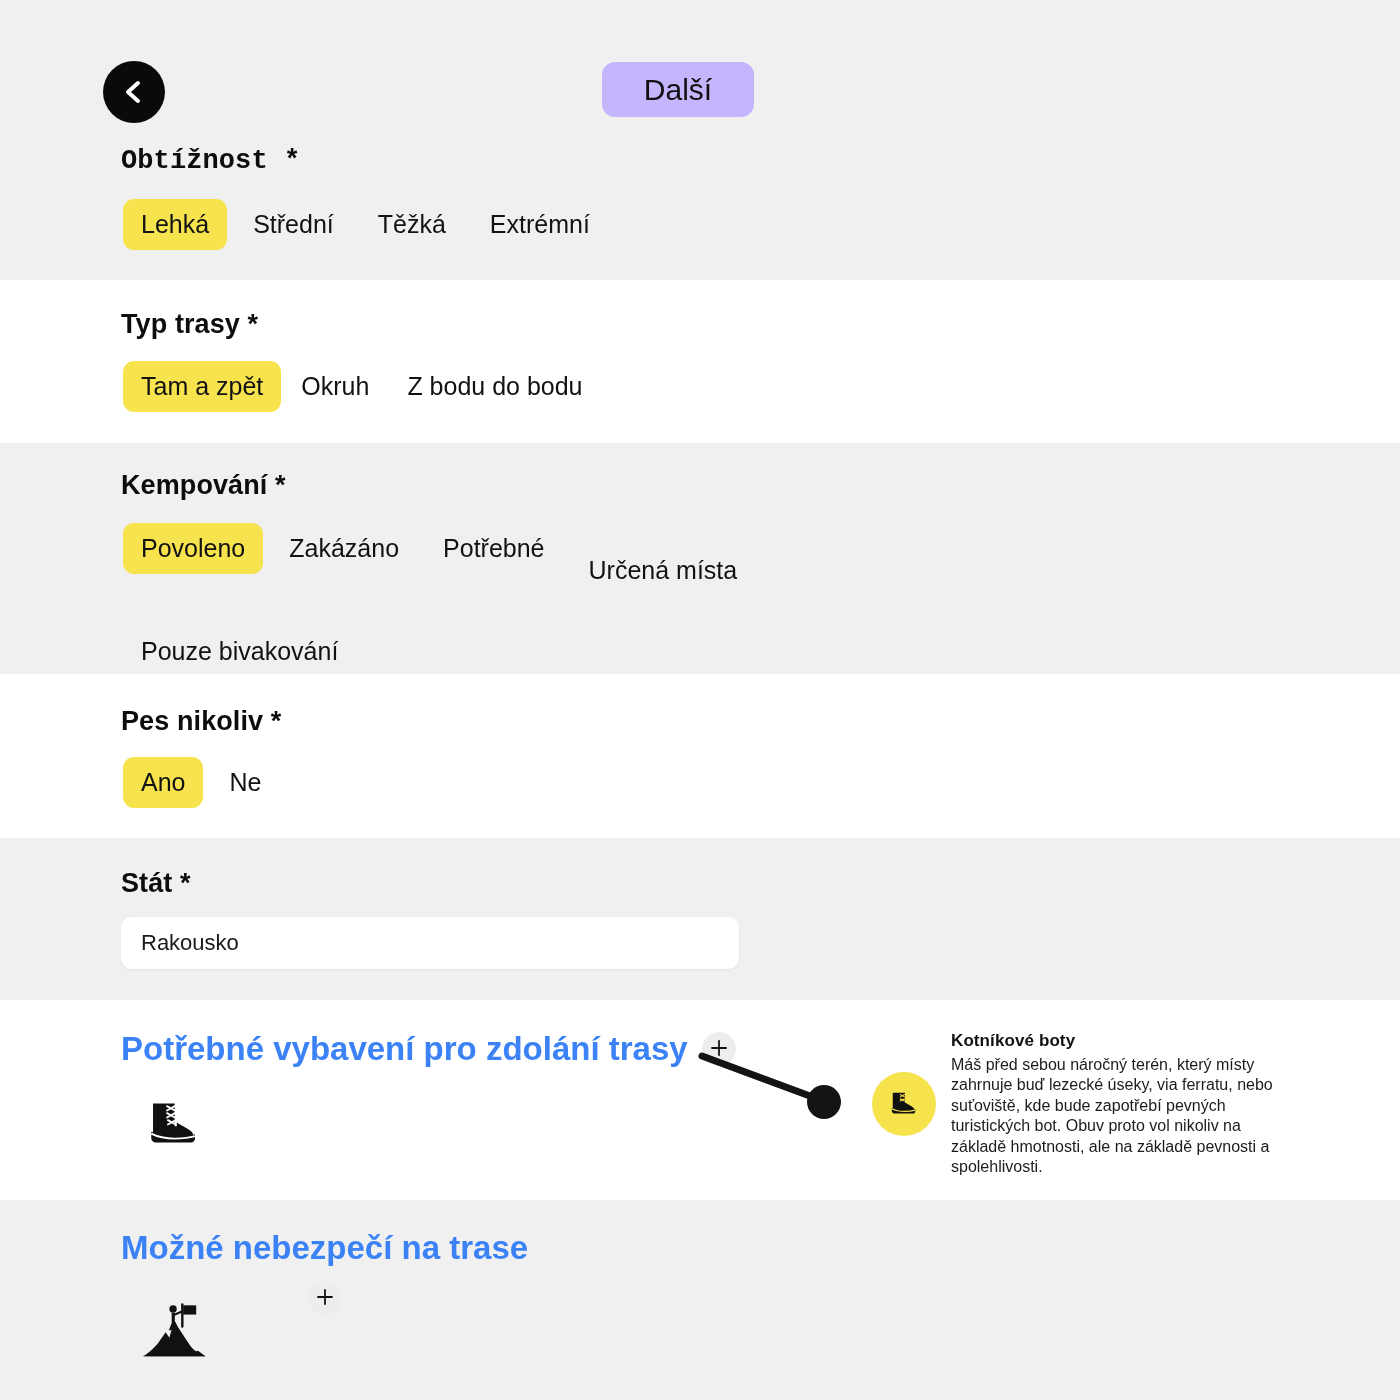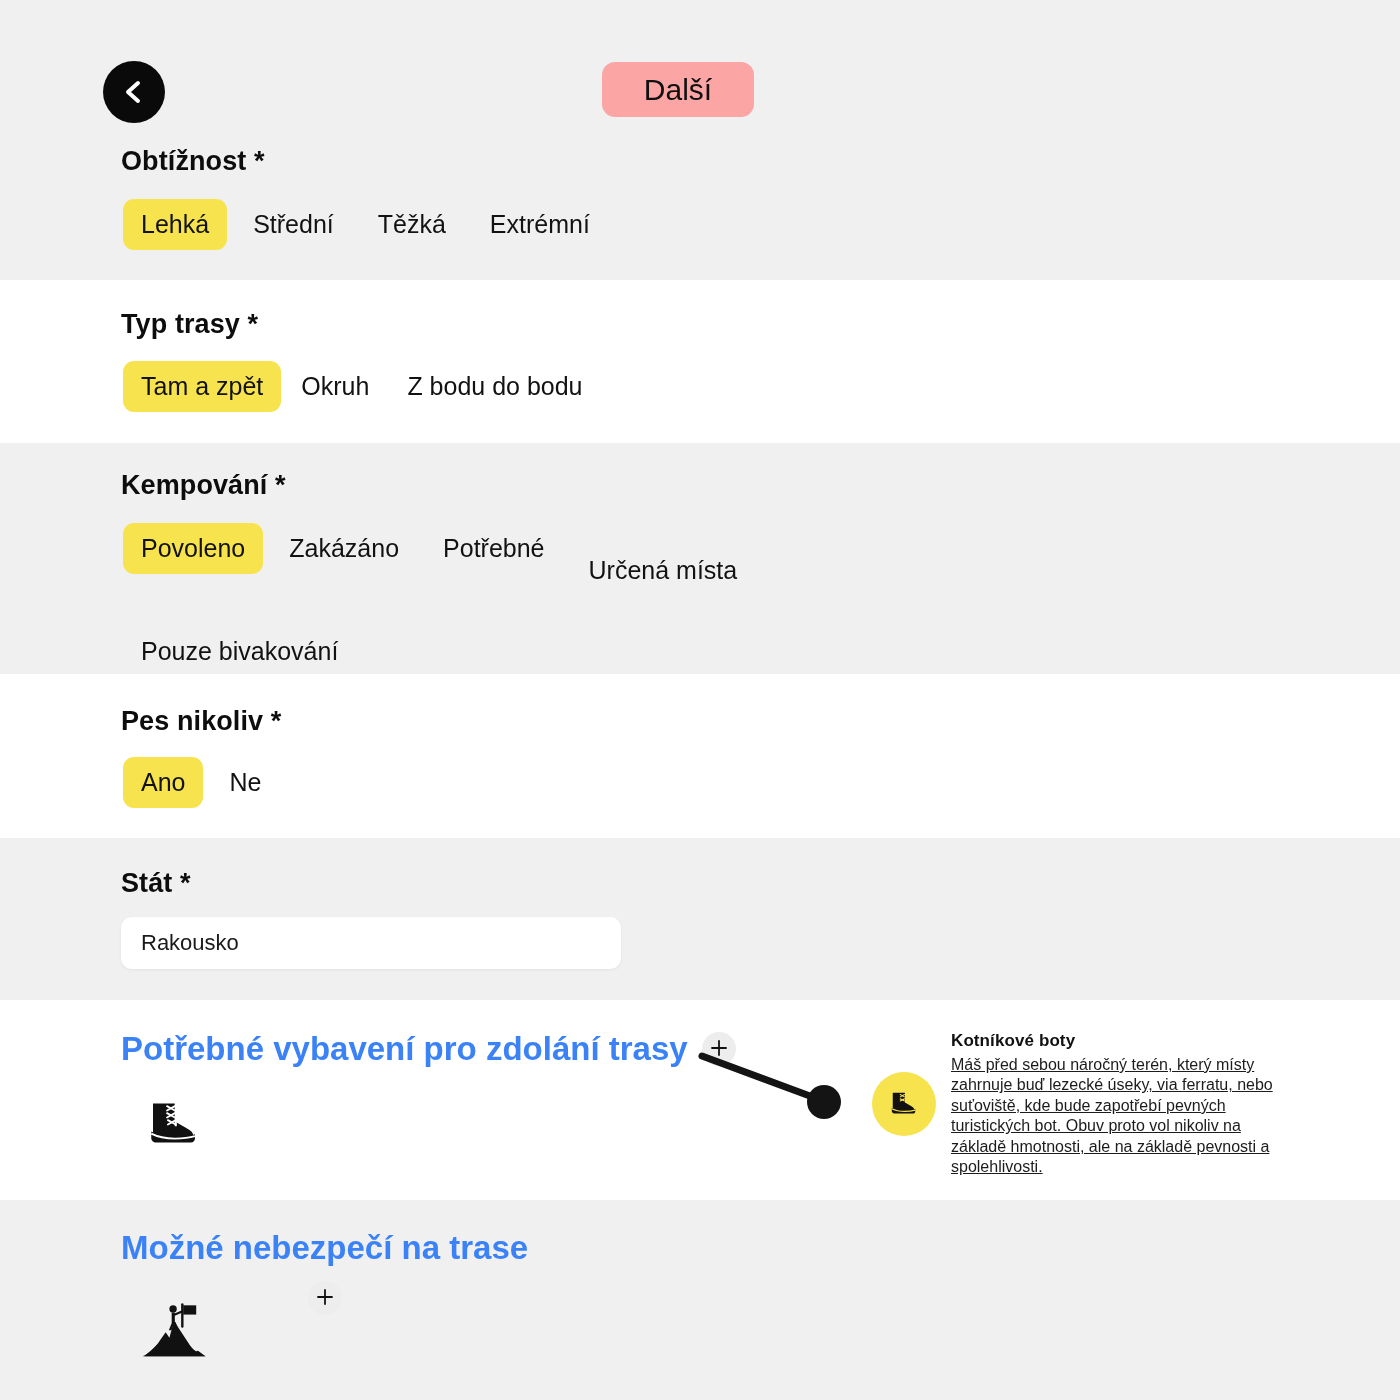--- a/index.html
+++ b/index.html
@@ -49,21 +49,21 @@
   }
   .back-btn svg { display: block; }
 
   .next-btn {
     position: absolute;
     left: 602px;
     top: 62px;
     width: 152px;
     height: 55px;
     border-radius: 13px;
-    background: #fca5a5;
+    background: #c4b5fd;
     border: none;
     color: #101010;
     font-family: "Liberation Sans", "DejaVu Sans", sans-serif;
     font-size: 30px;
     line-height: 55px;
     text-align: center;
     padding: 0;
     cursor: pointer;
   }
 
@@ -98,21 +98,21 @@
   .chip.selected {
     background: #f7e34e;
     border-radius: 11px;
   }
 
   
   .text-input {
     position: absolute;
     left: 121px;
     top: 917px;
-    width: 500px;
+    width: 618px;
     height: 52px;
     box-sizing: border-box;
     background: #ffffff;
     border: none;
     border-radius: 11px;
     padding: 0 20px;
     font-size: 22px;
     color: #1a1a1a;
     font-family: "Liberation Sans", "DejaVu Sans", sans-serif;
     box-shadow: 0 1px 3px rgba(0,0,0,0.06);
@@ -189,21 +189,20 @@
     font-weight: bold;
     color: #111111;
     margin: 0 0 4px 0;
     letter-spacing: 0.1px;
   }
   .callout-body {
     font-size: 16px;
     line-height: 1.28;
     color: #1c1c1c;
     margin: 0;
-    text-decoration: underline;
   }
 </style>
 </head>
 <body>
 
 <div class="page">
 
   <div class="band gray" style="top:0px;    height:280px;"></div>
   <div class="band white" style="top:280px;  height:163px;"></div>
   <div class="band gray" style="top:443px;  height:231px;"></div>
@@ -215,21 +214,21 @@
   <div class="back-btn">
     <span>
       <svg width="30" height="30" viewBox="0 0 30 30" aria-hidden="true">
         <polyline points="19,6 9,15 19,24" fill="none" stroke="#ffffff" stroke-width="4" stroke-linecap="round" stroke-linejoin="round"></polyline>
       </svg>
     </span>
   </div>
 
   <button class="next-btn">Další</button>
 
-  <div class="group-label" style="left:121px; top:146px;">Obtížnost *</div>
+  <div class="group-label" style="left:121px; top:146px;font-family:Liberation Mono, monospace;">Obtížnost *</div>
   <div class="chips" style="left:123px; top:199px; gap:8px;">
     <button class="chip selected">Lehká</button>
     <button class="chip">Střední</button>
     <button class="chip">Těžká</button>
     <button class="chip">Extrémní</button>
   </div>
 
   <div class="group-label" style="left:121px; top:309px;">Typ trasy *</div>
   <div class="chips" style="left:123px; top:361px; gap:2px;">
     <button class="chip selected">Tam a zpět</button>

